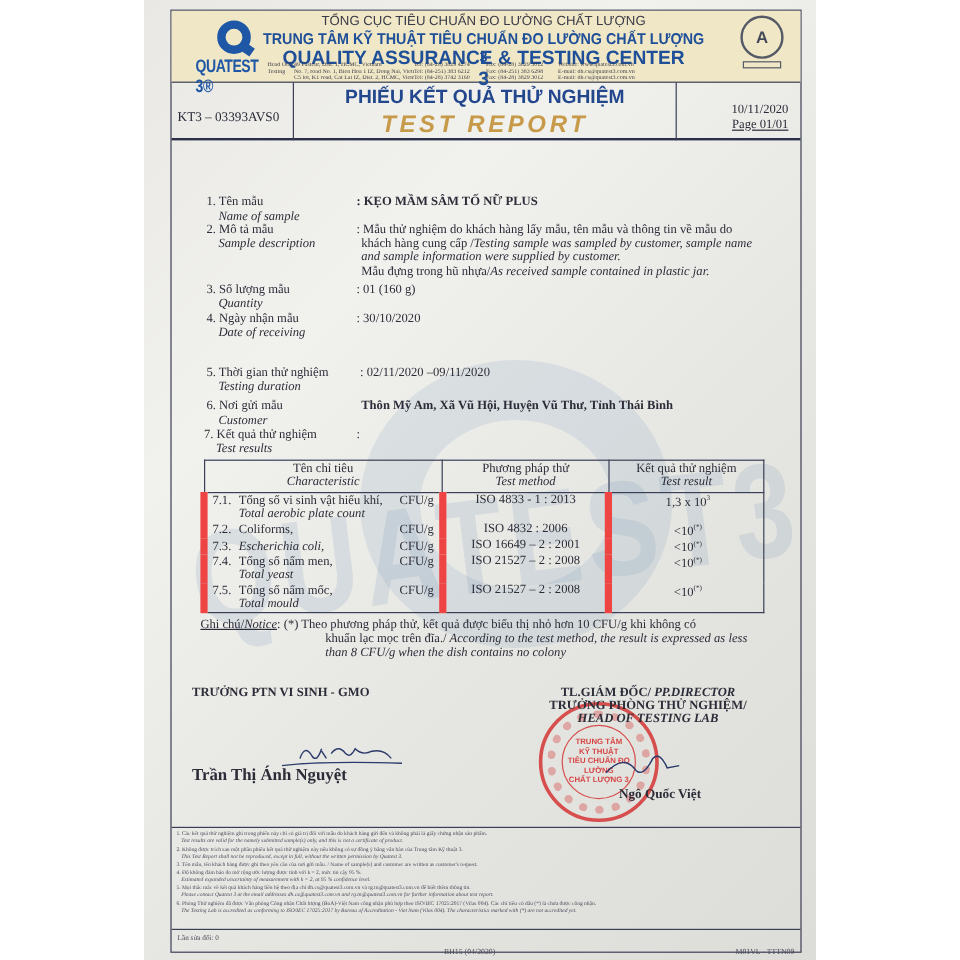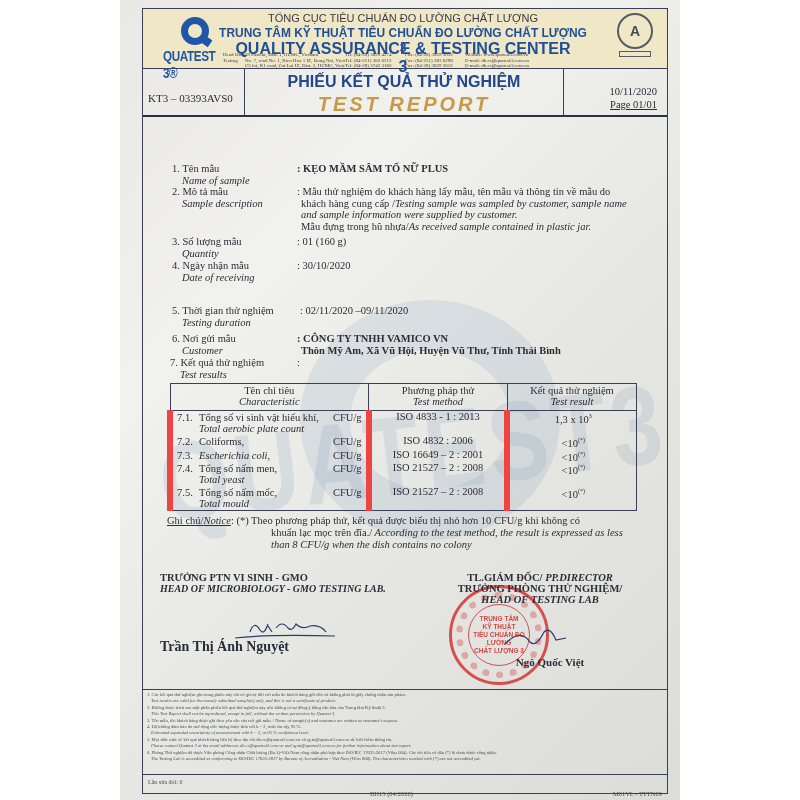--- a/index.html
+++ b/index.html
@@ -250,21 +250,20 @@
     <div class="f-label"><span>4.</span> <span>Ngày nhận mẫu</span><span class="en">Date of receiving</span></div>
     <div class="f-value">: 30/10/2020</div>
   </div>
   <div class="field" style="top:142px;">
     <div class="f-label"><span>5.</span> <span>Thời gian thử nghiệm</span><span class="en">Testing duration</span></div>
     <div class="f-value" style="left:128px;">: 02/11/2020 –09/11/2020</div>
   </div>
   <div class="field" style="top:170px;">
     <div class="f-label"><span>6.</span> <span>Nơi gửi mẫu</span><span class="en">Customer</span></div>
     <div class="f-value bold">
-      <div>: CÔNG TY TNHH VAMICO VN</div>
       <div style="padding-left:4px;">Thôn Mỹ Am, Xã Vũ Hội, Huyện Vũ Thư, Tỉnh Thái Bình</div>
     </div>
   </div>
   <div class="field" style="top:194px;">
     <div class="f-label" style="left:-2px;"><span>7.</span> <span>Kết quả thử nghiệm</span><span class="en">Test results</span></div>
     <div class="f-value">:</div>
   </div>
 </div>
 
 <table class="results-table">
@@ -305,21 +304,20 @@
 </table>
 
 <div class="notice">
   <div><span class="lbl"><span>Ghi chú/</span><i>Notice</i></span><span>: (*) Theo phương pháp thử, kết quả được biểu thị nhỏ hơn 10 CFU/g khi không có</span></div>
   <div class="cont"><span>khuẩn lạc mọc trên đĩa./</span><i> According to the test method, the result is expressed as less</i></div>
   <div class="cont"><i>than 8 CFU/g when the dish contains no colony</i></div>
 </div>
 
 <div class="sig-left-title">
   <span>TRƯỞNG PTN VI SINH - GMO</span>
-  <span class="en">HEAD OF MICROBIOLOGY - GMO TESTING LAB.</span>
 </div>
 <svg class="signature-left" viewBox="0 0 110 30">
   <path d="M5 26 Q40 22 105 24 M20 20 Q24 8 30 18 Q34 24 38 12 M38 14 L42 20 M46 16 Q52 8 58 16 Q62 20 66 12 Q72 18 80 14 Q90 12 96 20" stroke="#2b3a6a" stroke-width="1.2" fill="none"></path>
 </svg>
 <div class="sig-left-name">Trần Thị Ánh Nguyệt</div>
 
 <div class="stamp">
   <div class="stamp-ring-text"></div>
   <div class="stamp-inner">
     <span>TRUNG TÂM</span>

